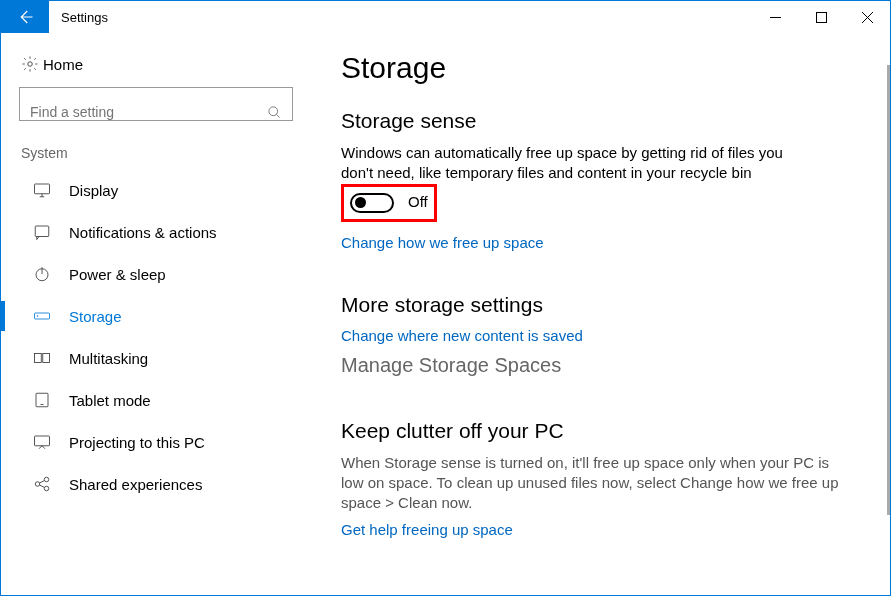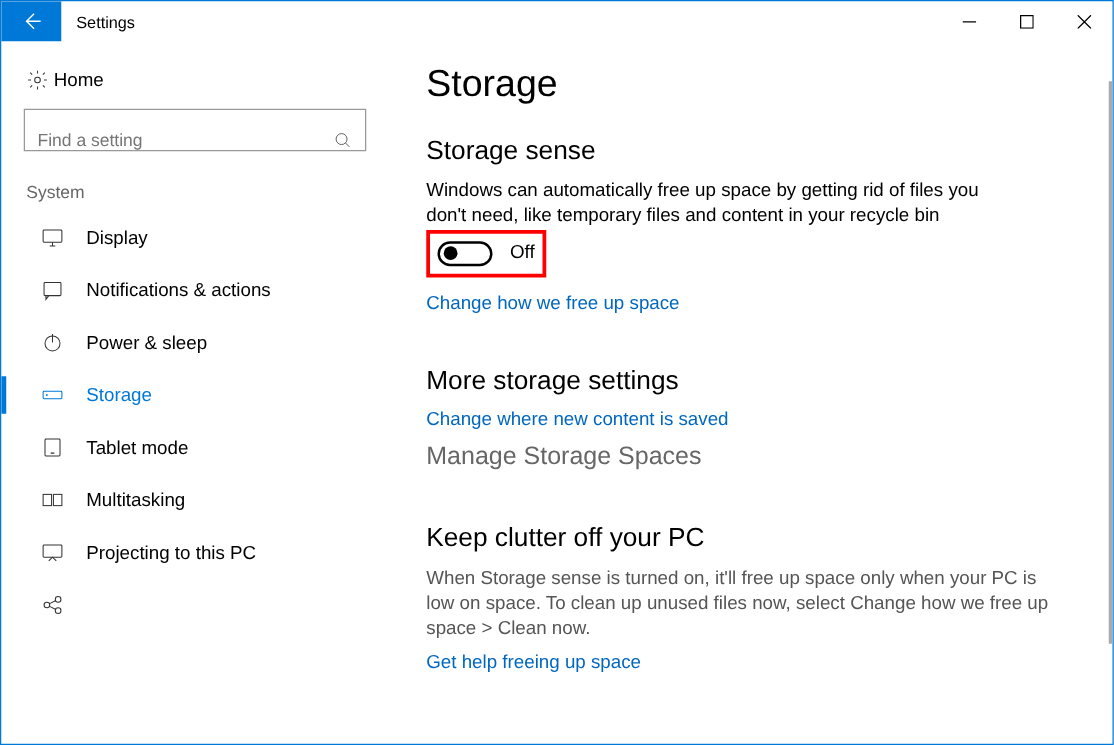--- a/index.html
+++ b/index.html
@@ -266,46 +266,47 @@
     </div>
     <div class="nav-item active">
       <svg viewBox="0 0 24 24">
           <rect x="2" y="8" width="20" height="8" rx="1"></rect>
           <circle cx="6" cy="12" r="1" fill="#0078d7" stroke="none"></circle>
         </svg>
       <span>Storage</span>
     </div>
     <div class="nav-item">
       <svg viewBox="0 0 24 24">
+          <rect x="2" y="6" width="9" height="12"></rect>
+          <rect x="13" y="6" width="9" height="12"></rect>
+        </svg>
+      <span>Multitasking</span>
+    </div>
+    <div class="nav-item">
+      <svg viewBox="0 0 24 24">
           <rect x="4" y="3" width="16" height="18" rx="1"></rect>
           <path d="M10 18h4"></path>
         </svg>
       <span>Tablet mode</span>
-    </div>
-    <div class="nav-item">
-      <svg viewBox="0 0 24 24">
-          <rect x="2" y="6" width="9" height="12"></rect>
-          <rect x="13" y="6" width="9" height="12"></rect>
-        </svg>
-      <span>Multitasking</span>
     </div>
     <div class="nav-item">
       <svg viewBox="0 0 24 24">
           <rect x="2" y="4" width="20" height="13" rx="1"></rect>
           <path d="M8 21l4-4 4 4"></path>
         </svg>
       <span>Projecting to this PC</span>
     </div>
     <div class="nav-item">
       <svg viewBox="0 0 24 24">
           <circle cx="18" cy="6" r="3"></circle>
           <circle cx="6" cy="12" r="3"></circle>
           <circle cx="18" cy="18" r="3"></circle>
           <path d="M9 10.5l6-3M9 13.5l6 3"></path>
         </svg>
+      <span>Shared experiences</span>
     </div>
   </div>
 
   <div class="main">
     <h1>Storage</h1>
 
     <h2>Storage sense</h2>
     <div class="desc">Windows can automatically free up space by getting rid of files you don't need, like temporary files and content in your recycle bin</div>
     <div class="toggle-row">
       <div class="toggle">

